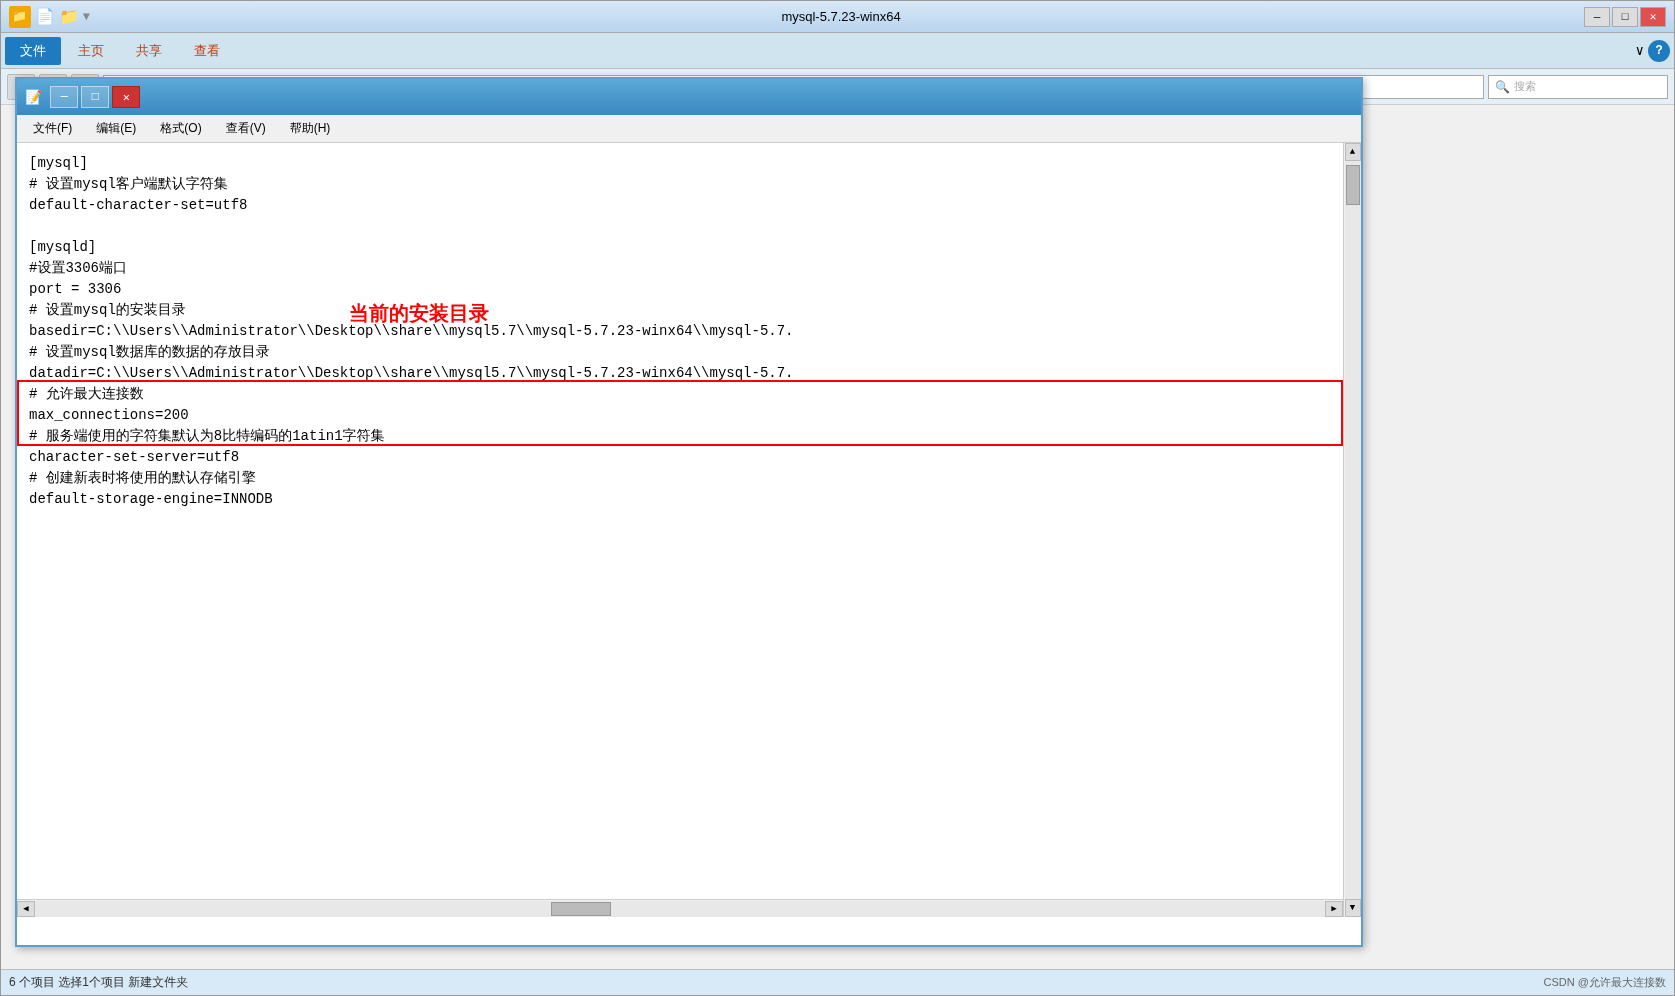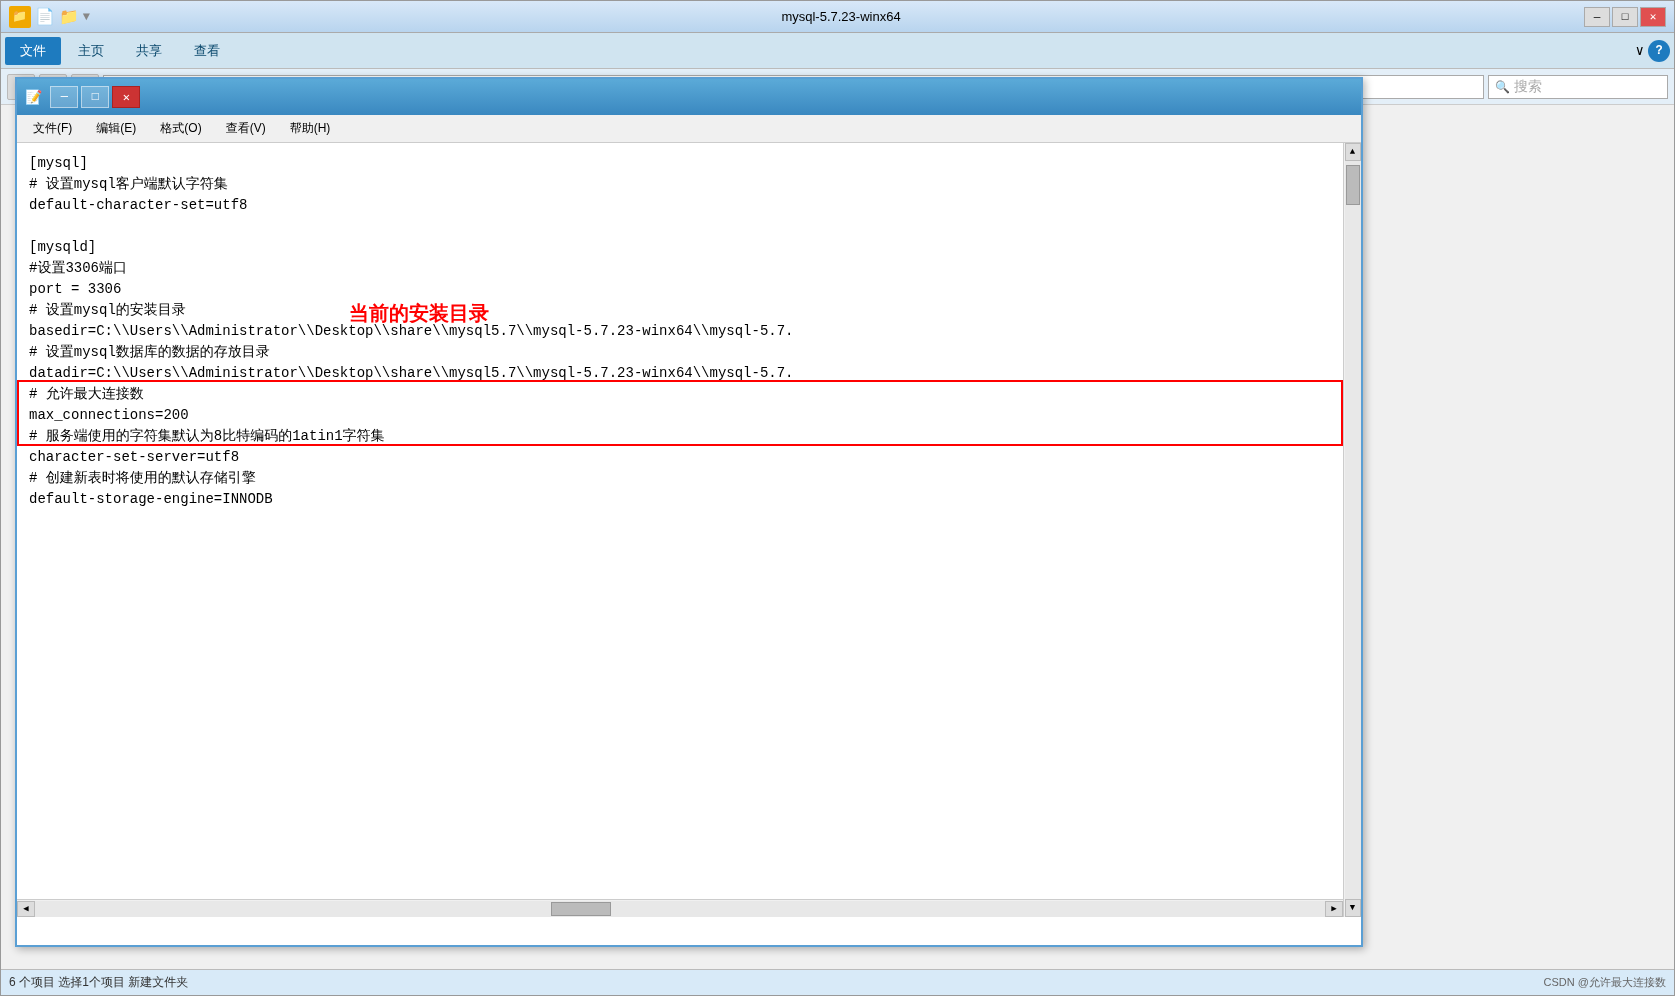--- a/index.html
+++ b/index.html
@@ -79,21 +79,21 @@
       font-size: 13px;
       cursor: pointer;
       border: 1px solid transparent;
     }
     .ribbon-tab.active {
       background: #1e7bbf;
       color: white;
       border-radius: 2px;
     }
     .ribbon-tab.inactive {
-      color: #0c4a6e;
+      color: #c2410c;
     }
     .ribbon-right {
       margin-left: auto;
       display: flex; gap: 4px; align-items: center;
     }
     .ribbon-help-btn {
       width: 22px; height: 22px;
       border-radius: 50%;
       background: #1e7bbf;
       color: white;
@@ -348,21 +348,21 @@
 
   <div class="explorer-toolbar">
     <div class="nav-btn">◀</div>
     <div class="nav-btn">▶</div>
     <div class="nav-btn">↑</div>
     <div class="address-bar">
       <span style="font-size:12px; color:#333;">mysql-5.7.23-winx64</span>
     </div>
     <div class="search-bar">
       <span style="color:#888; margin-right:4px;">🔍</span>
-      <span style="color:#aaa; font-size:14px;text-align:center;">搜索</span>
+      <span style="color:#aaa; font-size:11px;text-align:center;">搜索</span>
     </div>
   </div>
 
   <div class="notepad-window">
 
     <div class="notepad-titlebar">
       <span style="margin-right:8px; font-size:14px;">📝</span>
       <div class="notepad-titlebar-buttons">
         <div class="np-btn">—</div>
         <div class="np-btn">□</div>

